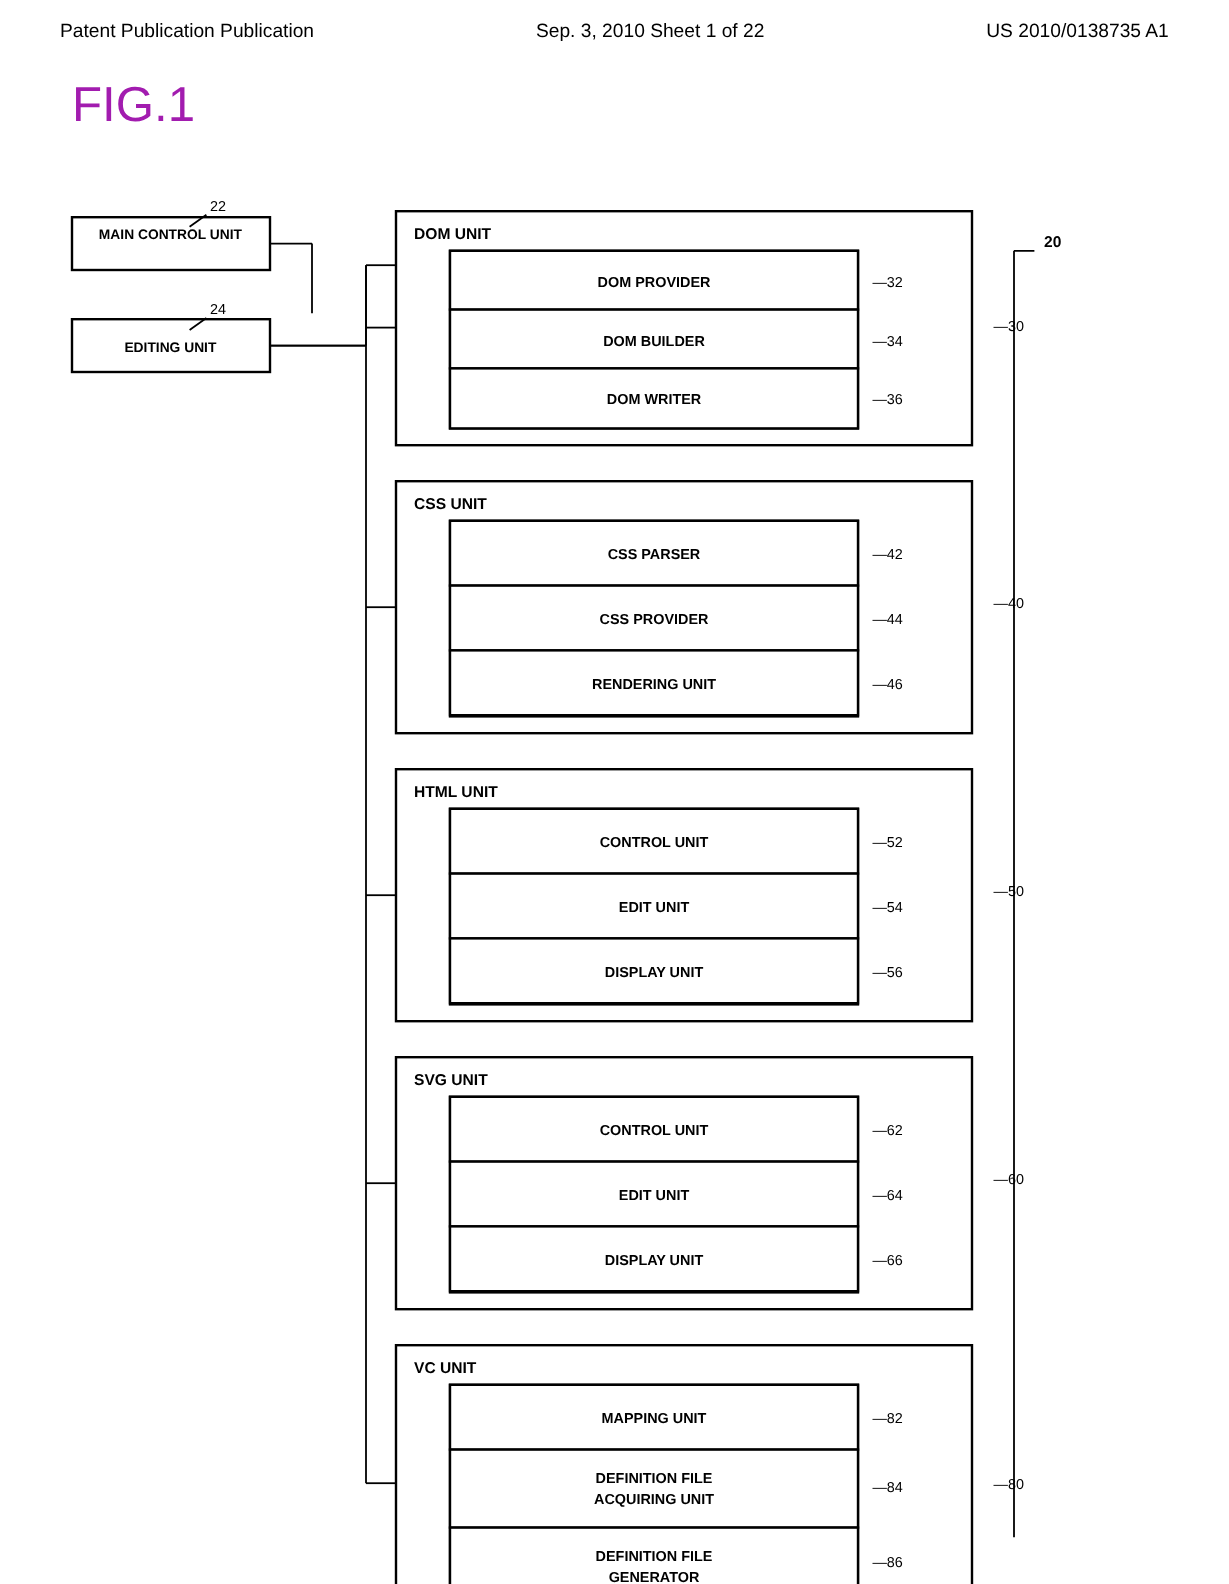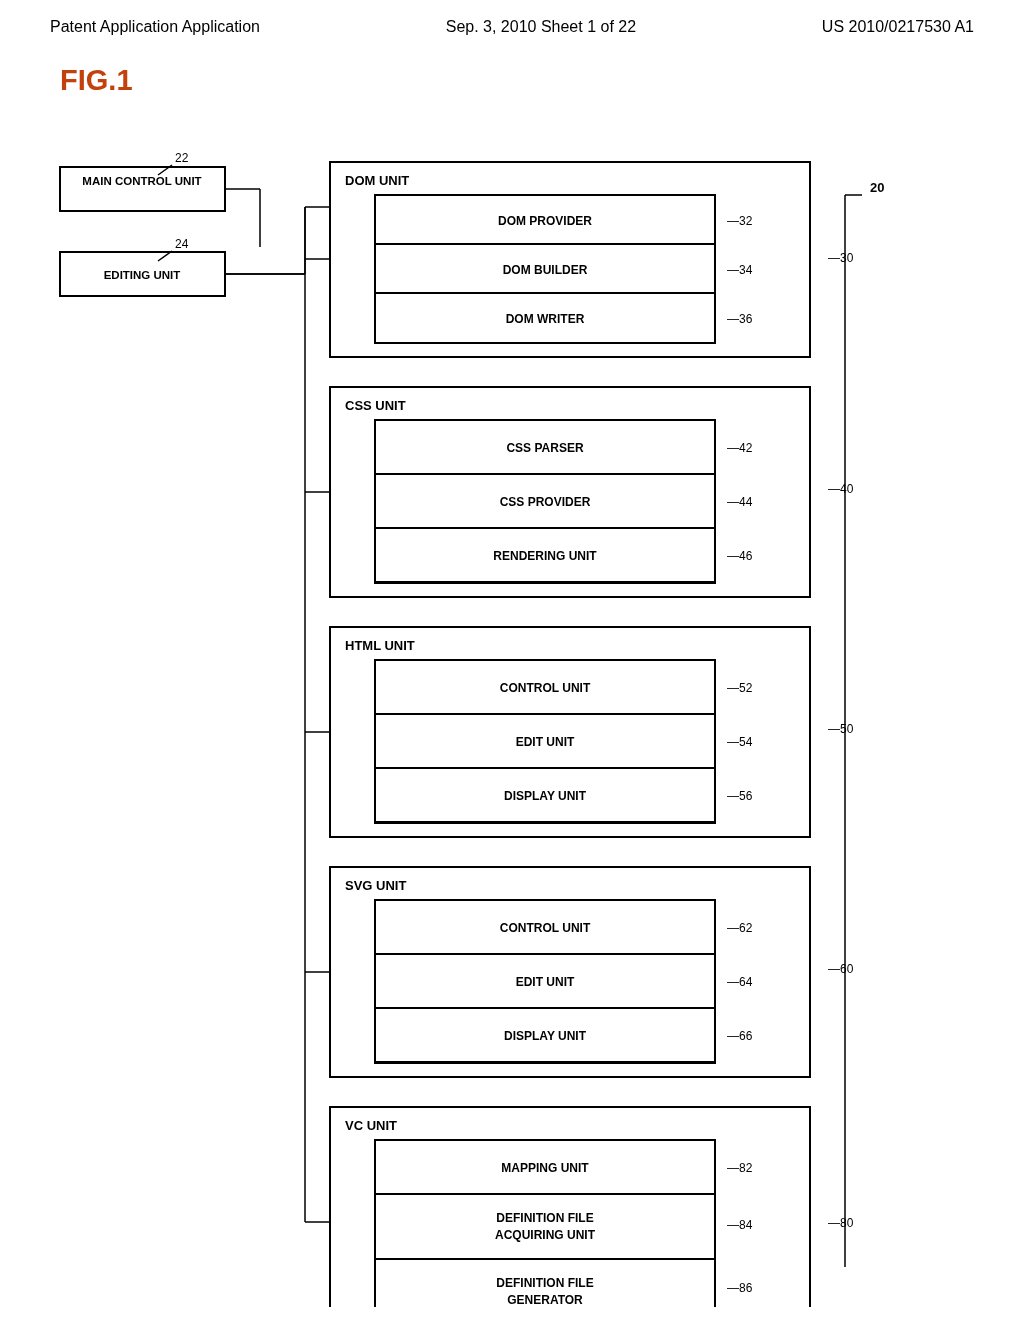--- a/index.html
+++ b/index.html
@@ -14,38 +14,38 @@
 
     .page-header {
       display: flex;
       justify-content: space-between;
       align-items: center;
       padding: 18px 50px 10px 50px;
       border-bottom: none;
     }
 
     .fig-label {
-      font-size: 29px;
-      font-weight: bold;
-      color: #c2410c;
+      font-size: 41px;
+      font-weight: normal;
+      color: #a21caf;
       padding: 18px 0 10px 60px;
     }
 
     
     .diagram-svg {
       display: block;
     }
   </style>
 </head>
 <body>
 
 <div class="page-header">
-  <span>Patent Application Application</span>
+  <span>Patent Publication Publication</span>
   <span>Sep. 3, 2010   Sheet 1 of 22</span>
-  <span>US 2010/0217530 A1</span>
+  <span>US 2010/0138735 A1</span>
 </div>
 
 <div class="fig-label">FIG.1</div>
 
 <div style="position: relative; width: 1024px; height: 1200px;">
   <svg class="diagram-svg" width="1024" height="1200">
 
     <text x="870" y="85" font-size="13" font-family="Arial" font-weight="bold" fill="#000">20</text>
     <line x1="862" y1="88" x2="845" y2="88" stroke="#000" stroke-width="1.5"></line>
     <line x1="845" y1="88" x2="845" y2="1160" stroke="#000" stroke-width="1.5"></line>

